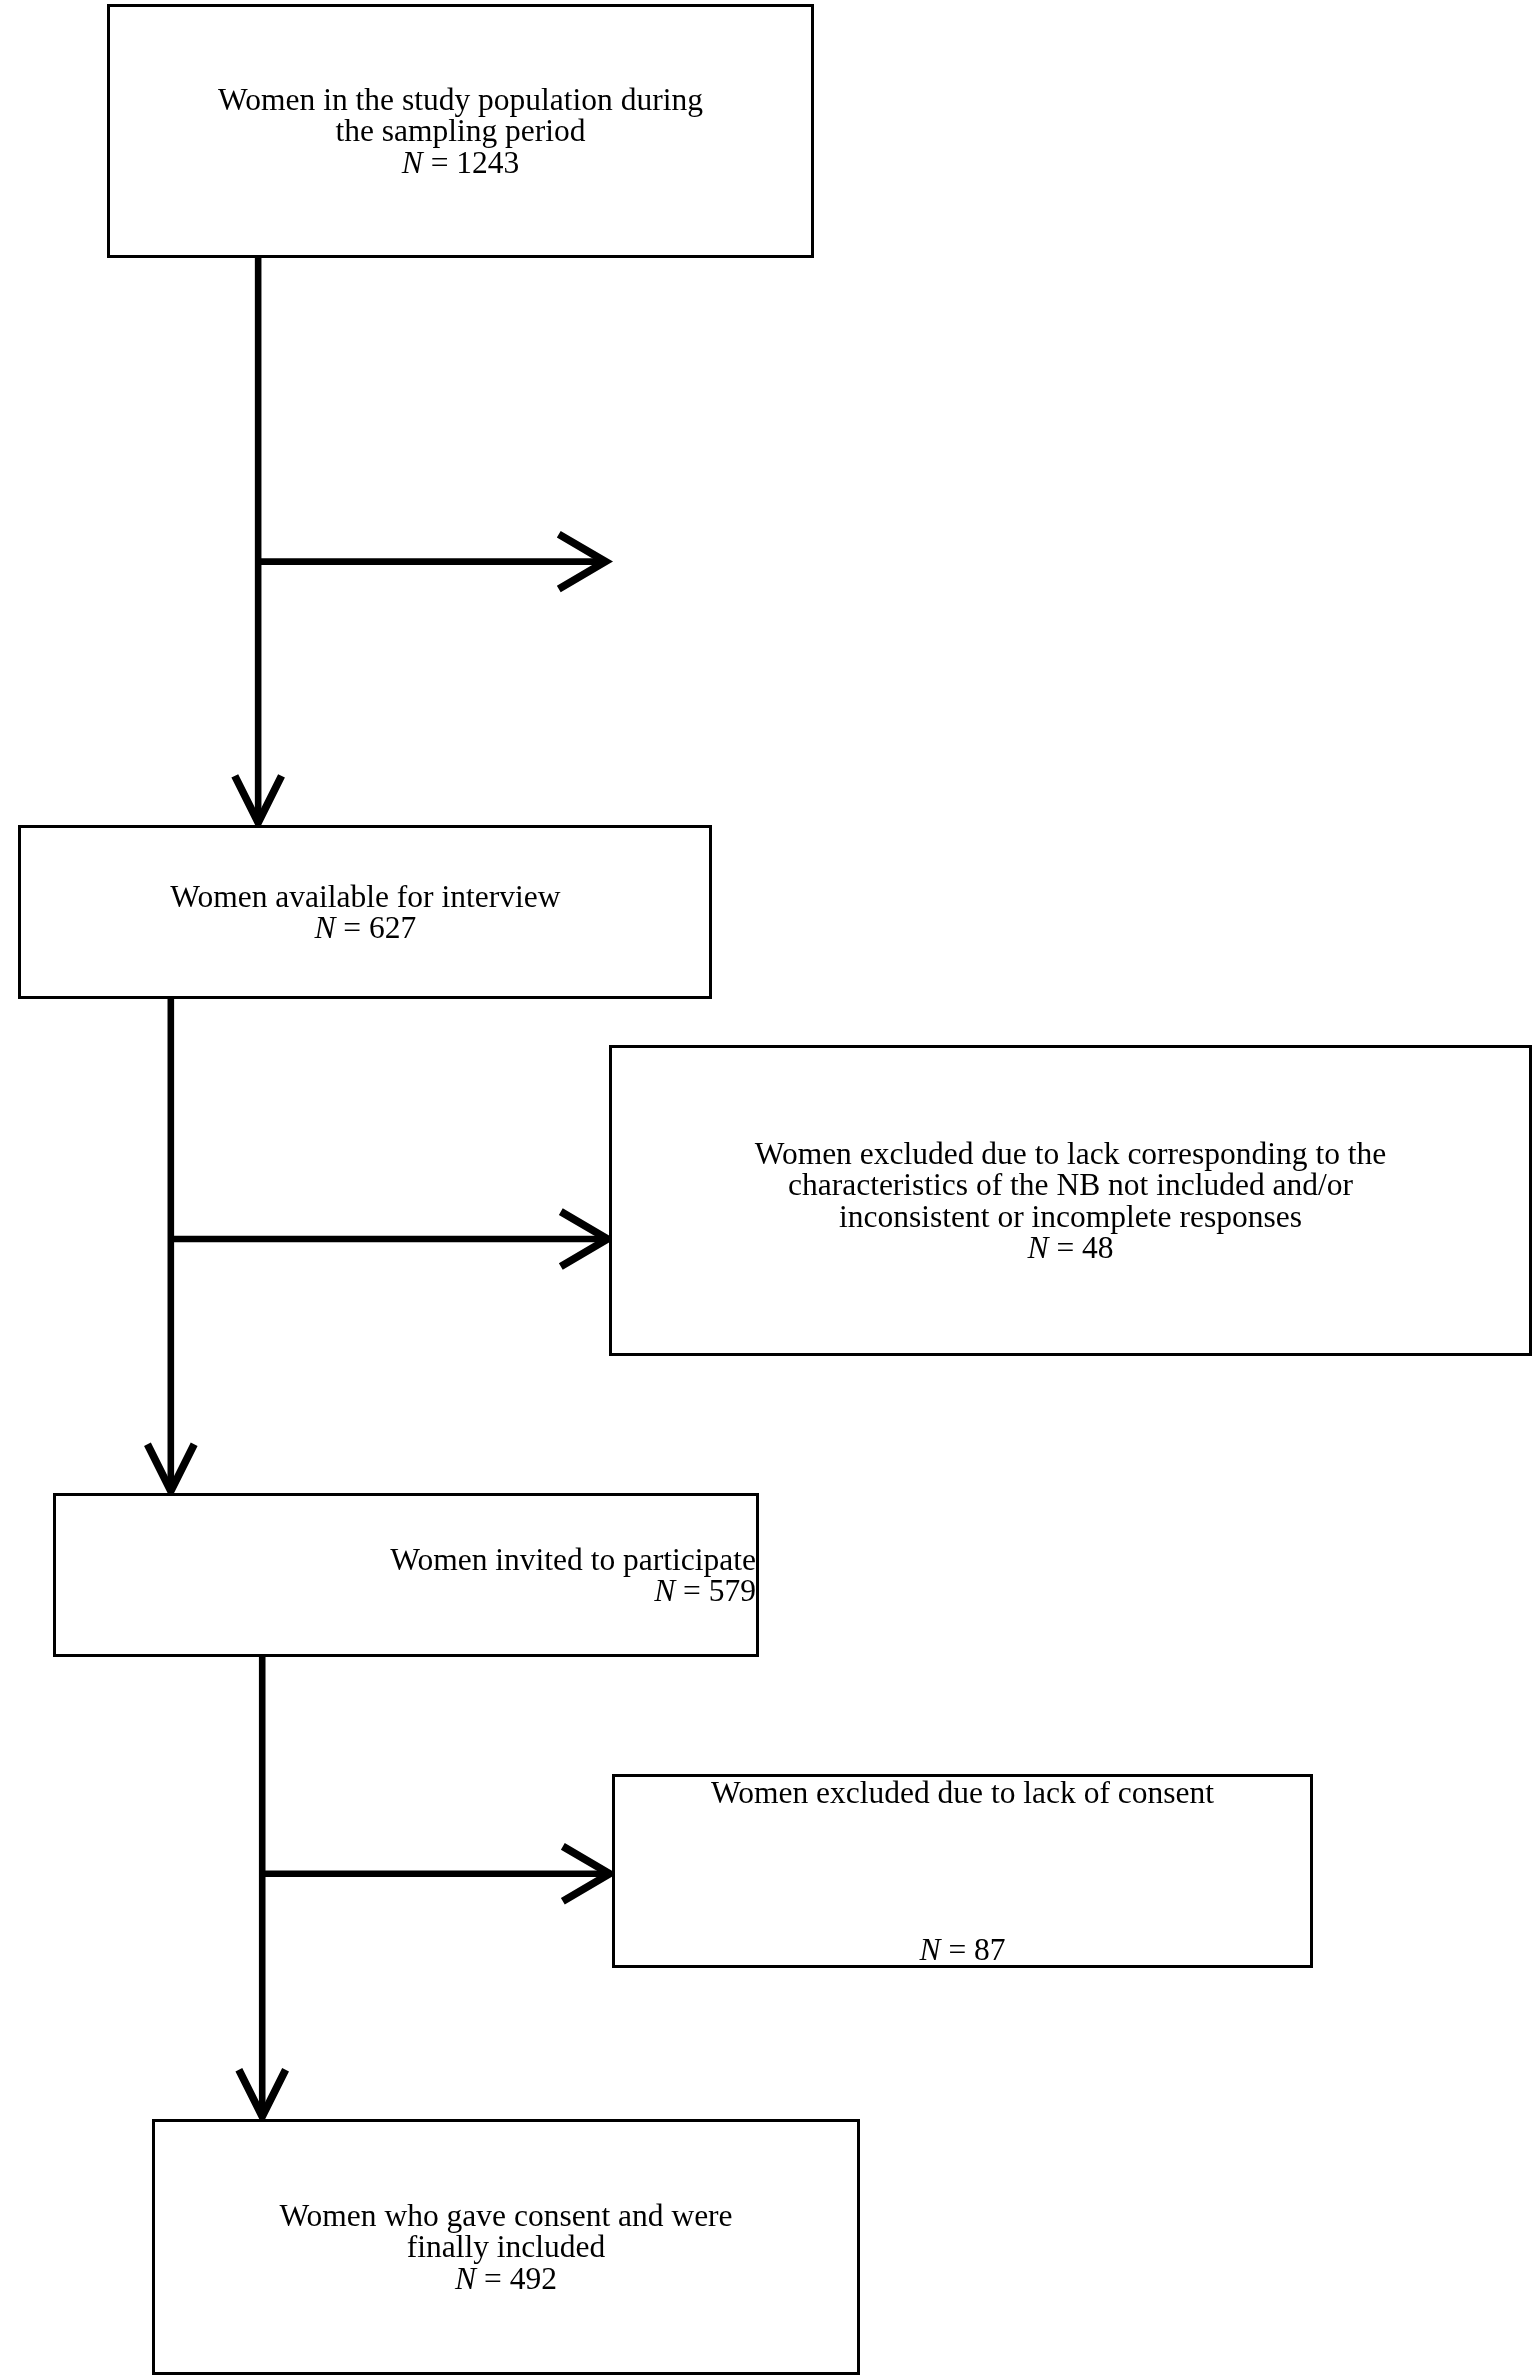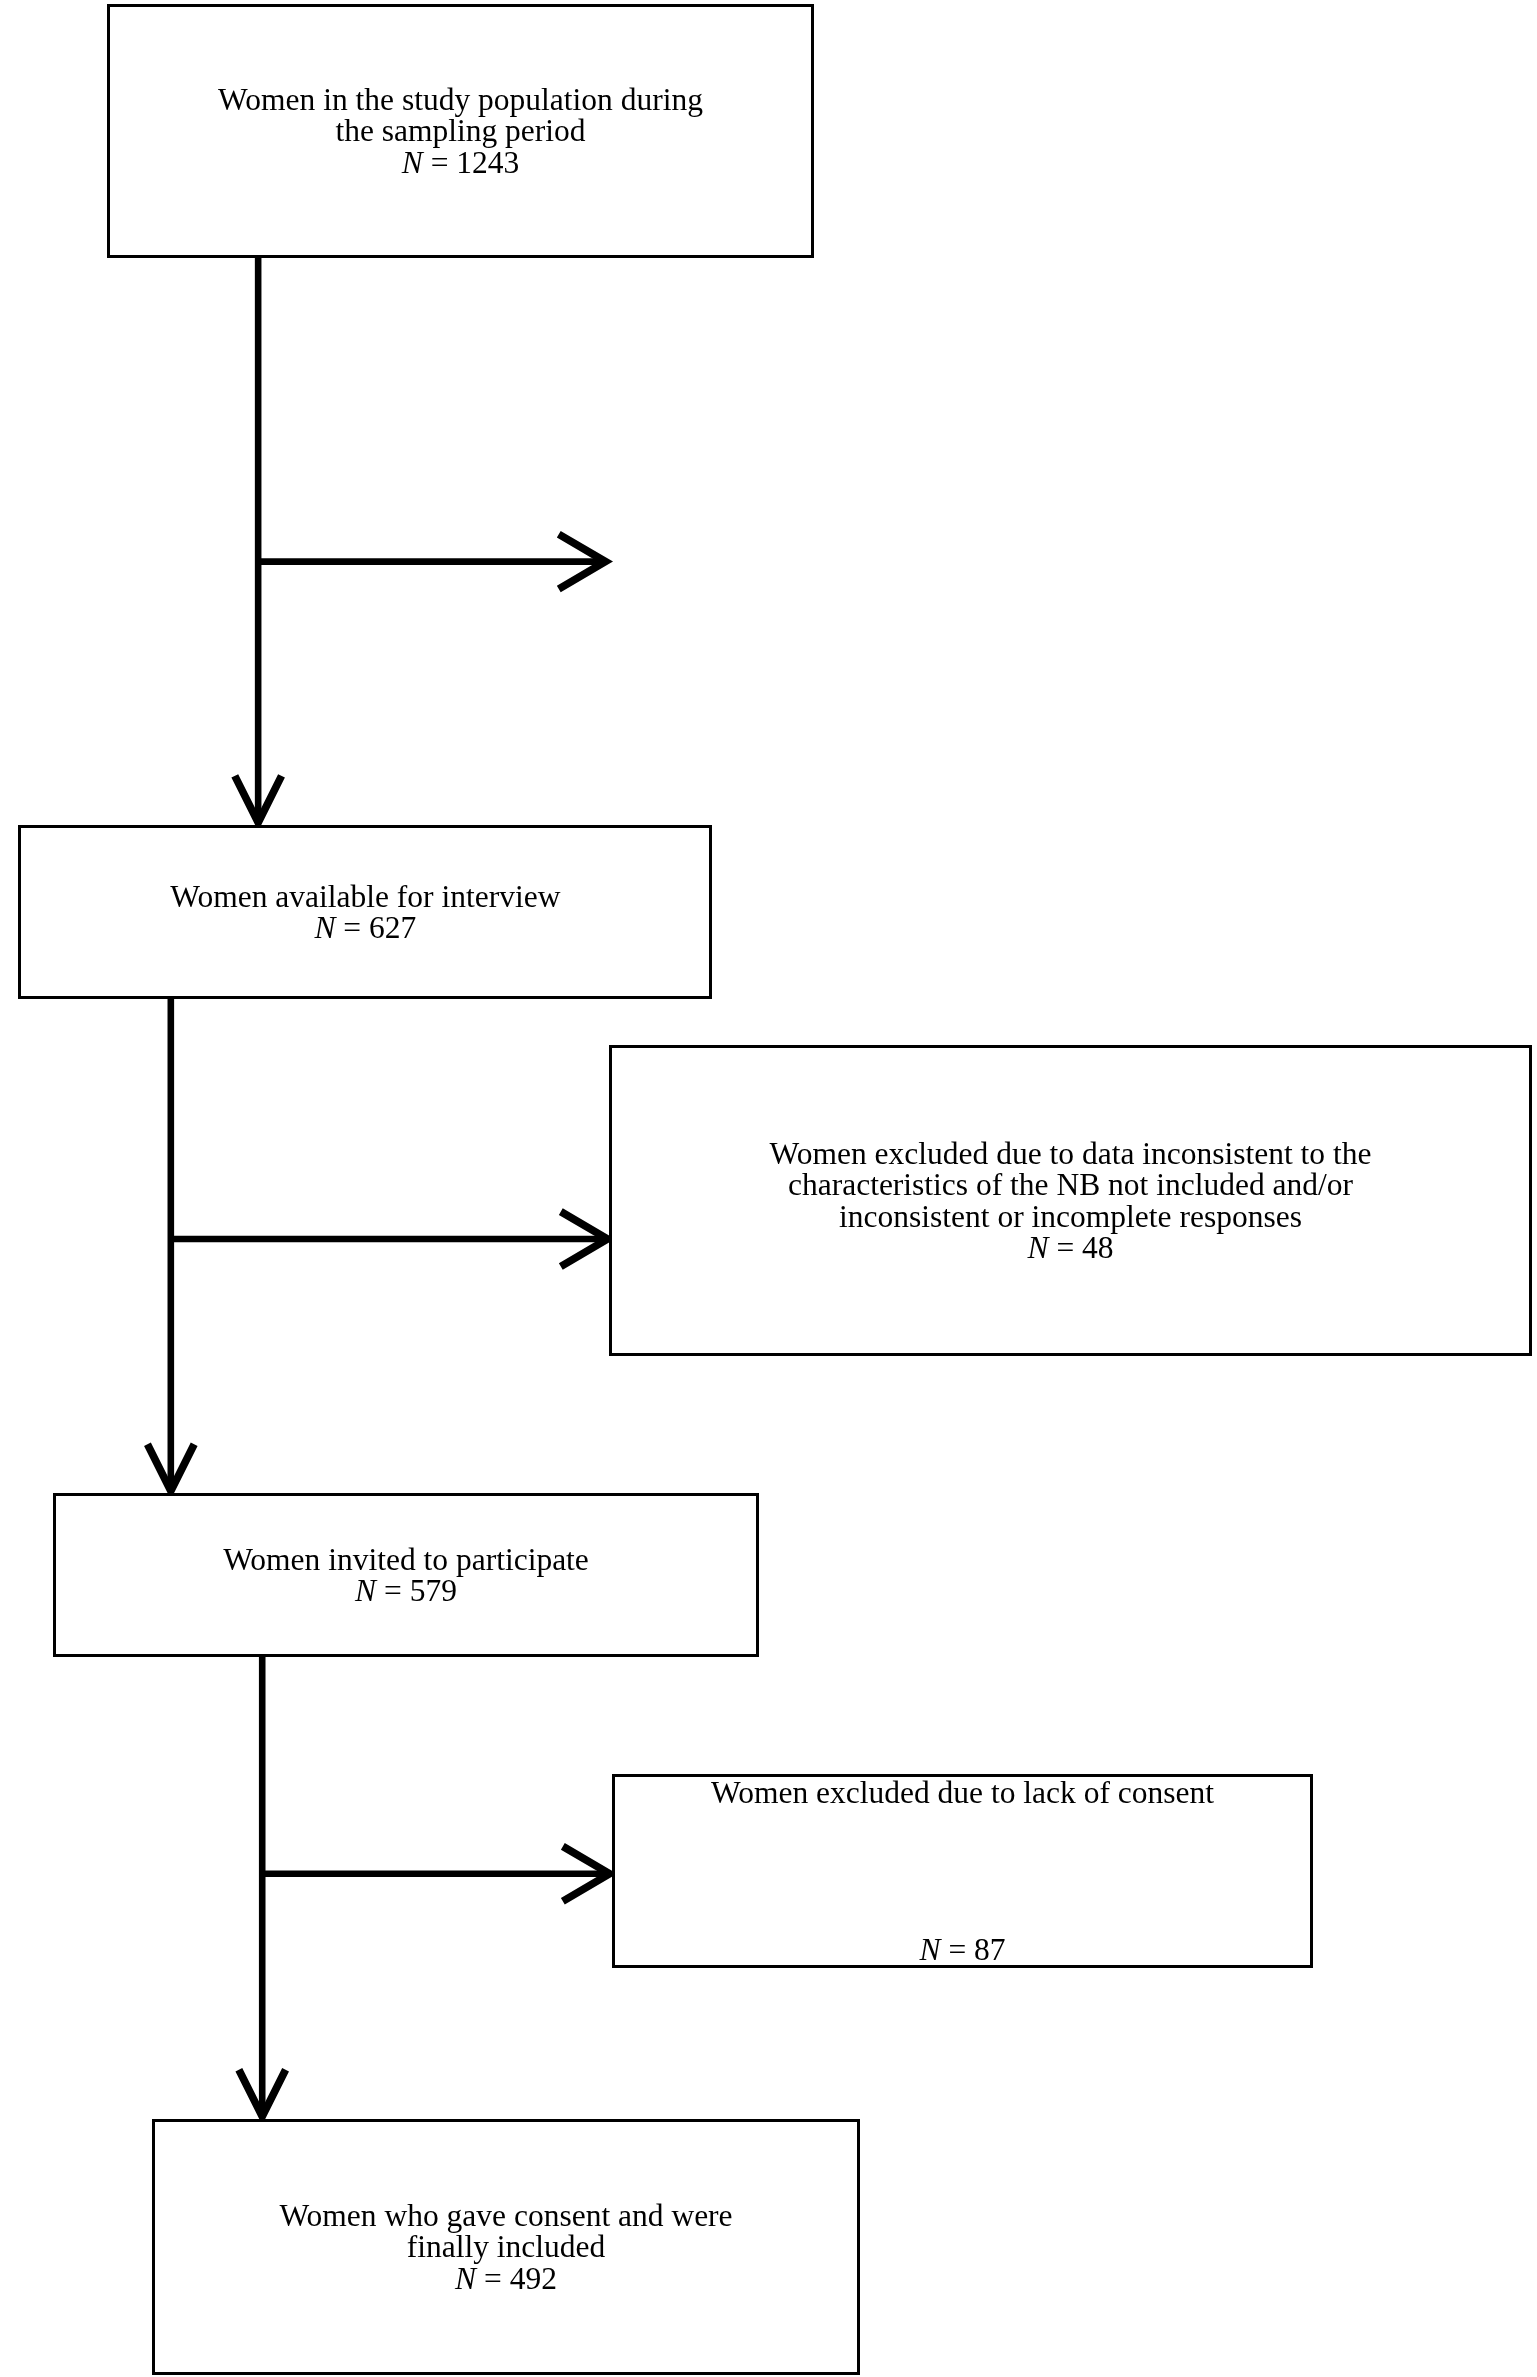--- a/index.html
+++ b/index.html
@@ -85,27 +85,27 @@
     <span class="node-line count"><i>N</i> = 1243</span>
   </div>
 
 
   <div class="node-box" style="left:18.3px; top:825px; width:694px; height:174px;">
     <span class="node-line">Women available for interview</span>
     <span class="node-line count"><i>N</i> = 627</span>
   </div>
 
   <div class="node-box" style="left:609px; top:1045px; width:923px; height:311px;">
-    <span class="node-line">Women excluded due to data inconsistent to the</span>
+    <span class="node-line">Women excluded due to lack corresponding to the</span>
     <span class="node-line">characteristics of the NB not included and/or</span>
     <span class="node-line">inconsistent or incomplete responses</span>
     <span class="node-line count"><i>N</i> = 48</span>
   </div>
 
-  <div class="node-box" style="left:53px; top:1493px; width:706px; height:164px;">
+  <div class="node-box" style="left:53px; top:1493px; width:706px; height:164px;align-items:flex-end;">
     <span class="node-line">Women invited to participate</span>
     <span class="node-line count"><i>N</i> = 579</span>
   </div>
 
   <div class="node-box" style="left:612px; top:1774px; width:701px; height:194px;justify-content:space-between;">
     <span class="node-line">Women excluded due to lack of consent</span>
     <span class="node-line count"><i>N</i> = 87</span>
   </div>
 
   <div class="node-box" style="left:152px; top:2119px; width:708px; height:256px;">

